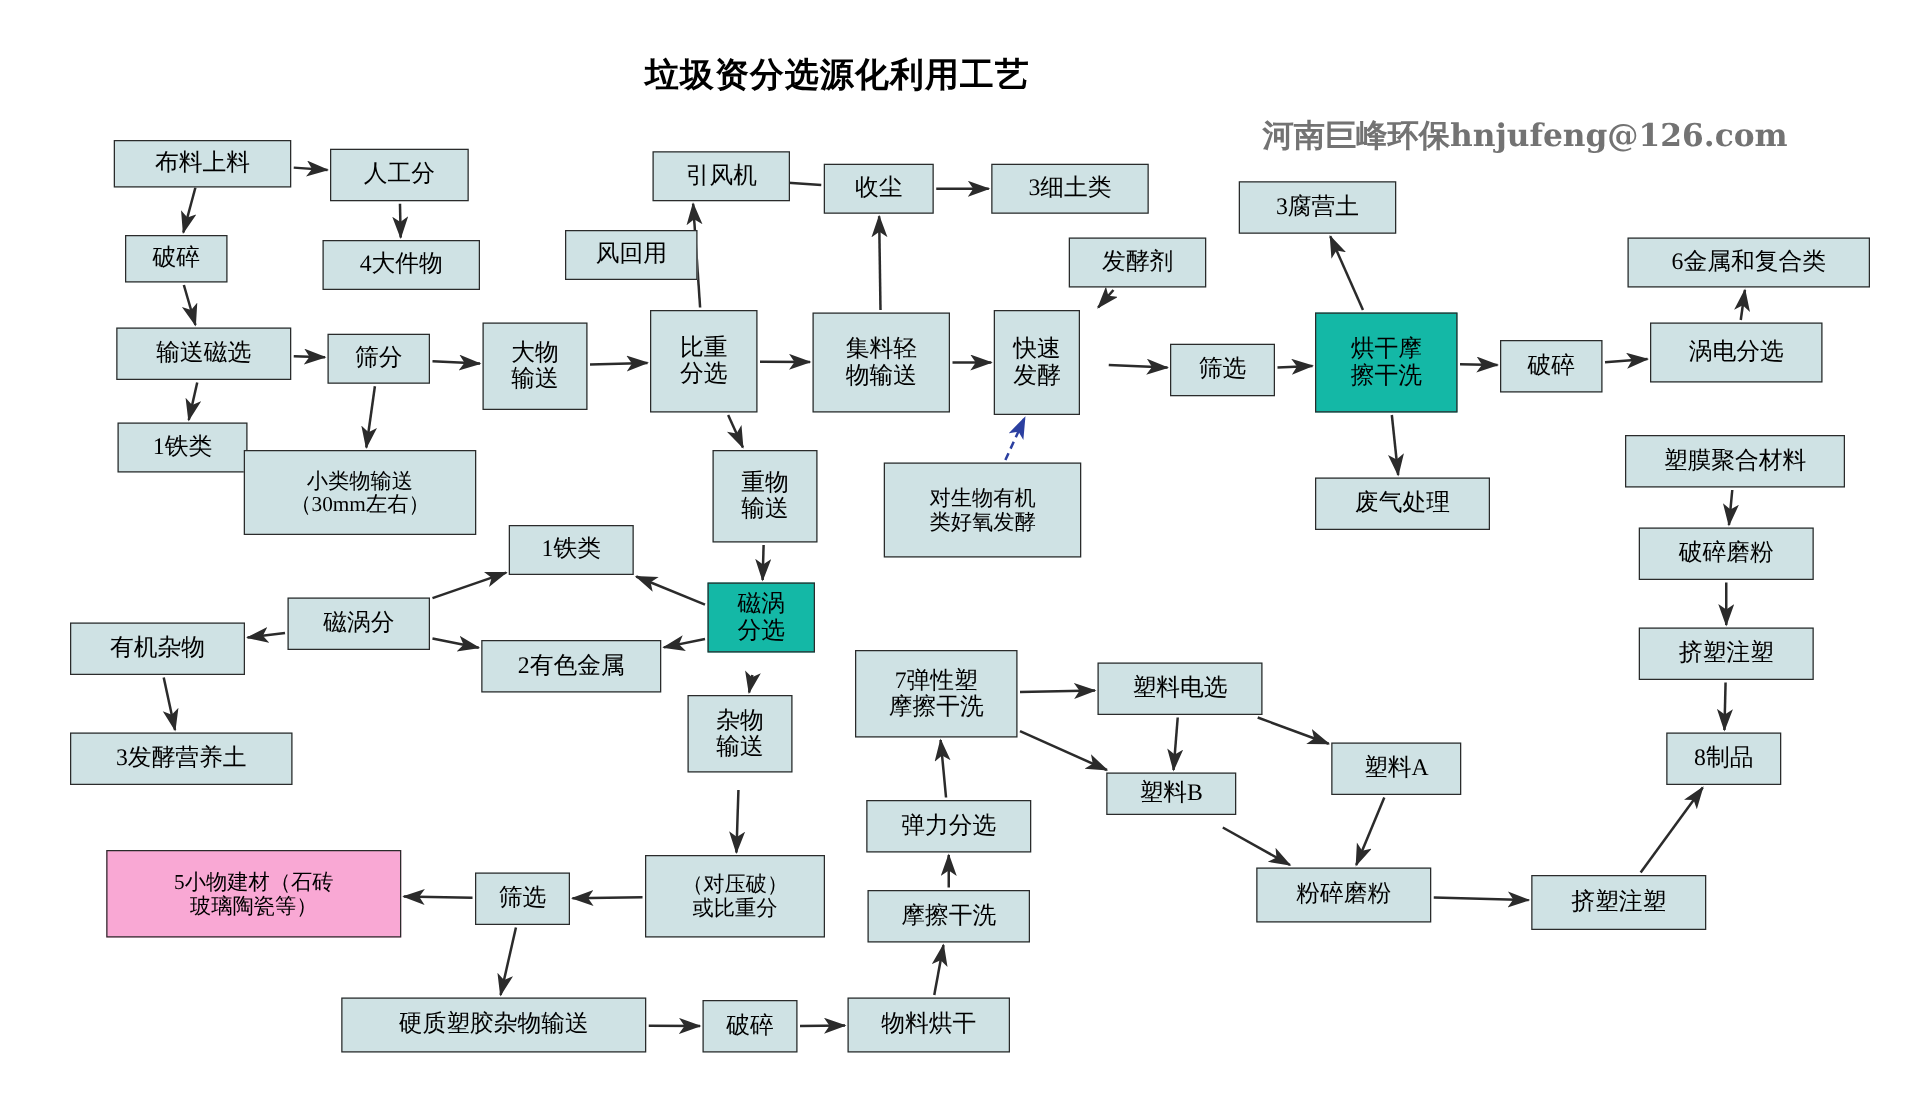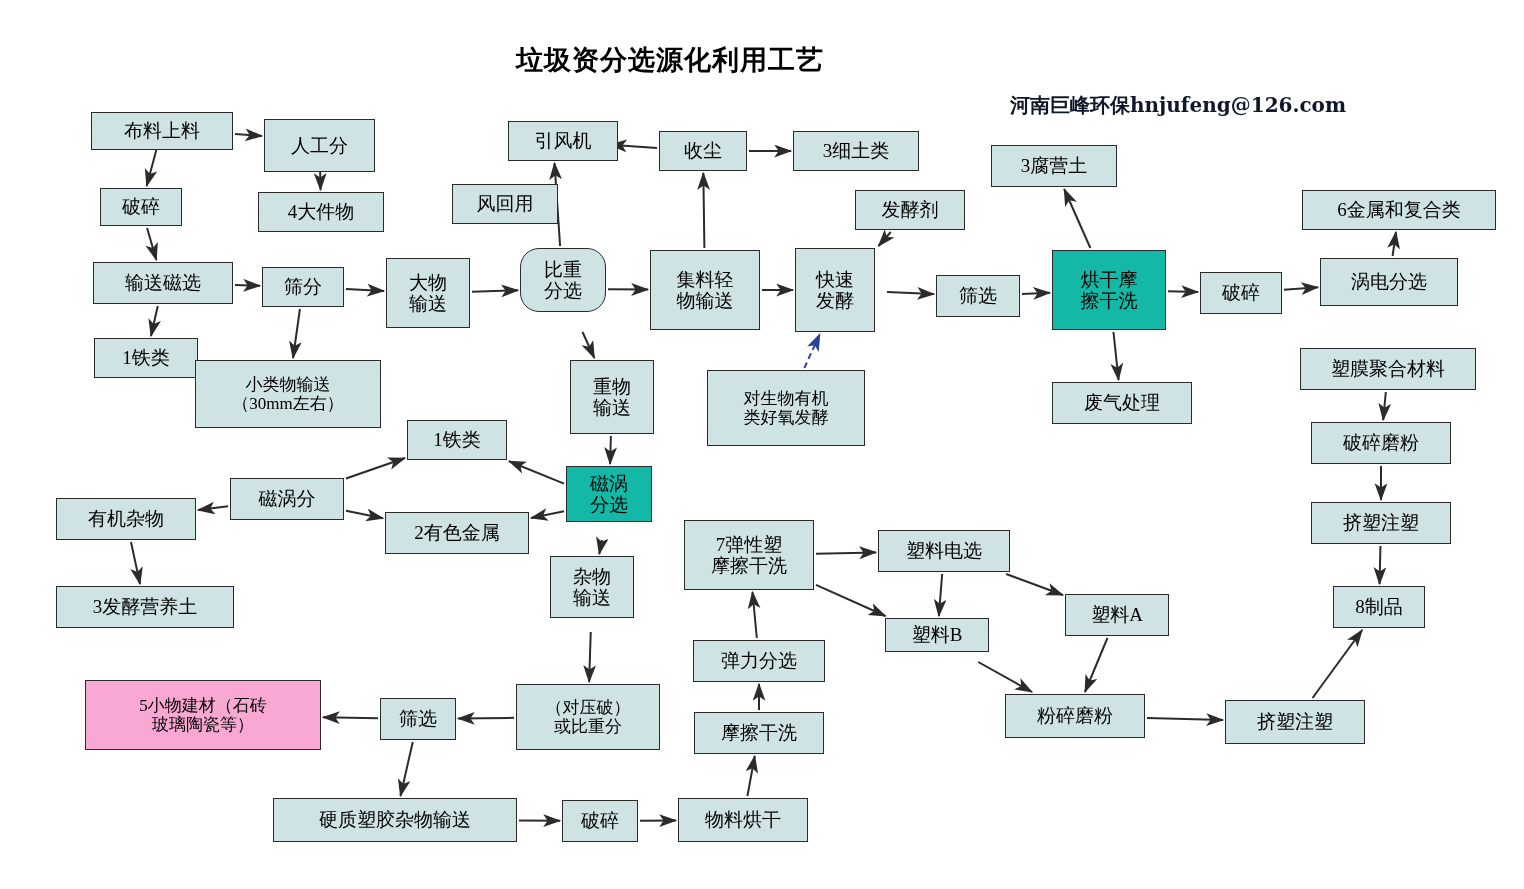--- a/index.html
+++ b/index.html
@@ -36,23 +36,23 @@
     font-size: 27px;
     font-weight: bold;
     color: #000;
     letter-spacing: 1px;
     font-family: "Liberation Serif", "DejaVu Serif", serif;
   }
   .watermark {
     position: absolute;
     left: 1010px;
     top: 92px;
-    font-size: 20px;
+    font-size: 25px;
     font-weight: bold;
-    color: #0f172a;
+    color: #737373;
     font-family: "DejaVu Serif", serif;
     white-space: nowrap;
   }
   .node {
     position: absolute;
     box-sizing: border-box;
     background: #cfe2e4;
     border: 1px solid #2b2b2b;
     color: #000;
     display: flex;
@@ -135,39 +135,39 @@
         <line x1="1147" y1="717.9636363636364" x2="1223" y2="720.0363636363636" stroke="#2b2b2b" stroke-width="2" marker-end="url(#arrow)"></line>
         <line x1="1312.5304347826086" y1="698" x2="1362.2" y2="630" stroke="#2b2b2b" stroke-width="2" marker-end="url(#arrow)"></line>
       </g>
   </svg>
 
   <div class="title">垃圾资分选源化利用工艺</div>
   <div class="watermark">河南巨峰环保hnjufeng@126.com</div>
 
   <div id="node-layer">
       <div class="node" style="left: 91px; top: 112px; width: 142px; height: 38px; background: rgb(207, 226, 228); border-color: rgb(43, 43, 43);">布料上料</div>
-      <div class="node" style="left: 264px; top: 119px; width: 111px; height: 53px; background: rgb(207, 226, 228); border-color: rgb(43, 43, 43);">人工分</div>
+      <div class="node" style="left: 264px; top: 119px; width: 111px; height: 42px; background: rgb(207, 226, 228); border-color: rgb(43, 43, 43);">人工分</div>
       <div class="node" style="left: 100px; top: 188px; width: 82px; height: 38px; background: rgb(207, 226, 228); border-color: rgb(43, 43, 43);">破碎</div>
       <div class="node" style="left: 258px; top: 192px; width: 126px; height: 40px; background: rgb(207, 226, 228); border-color: rgb(43, 43, 43);">4大件物</div>
-      <div class="node" style="left: 508px; top: 121px; width: 110px; height: 40px; background: rgb(207, 226, 228); border-color: rgb(43, 43, 43);">引风机</div>
+      <div class="node" style="left: 522px; top: 121px; width: 110px; height: 40px; background: rgb(207, 226, 228); border-color: rgb(43, 43, 43);">引风机</div>
       <div class="node" style="left: 659px; top: 131px; width: 88px; height: 40px; background: rgb(207, 226, 228); border-color: rgb(43, 43, 43);">收尘</div>
       <div class="node" style="left: 793px; top: 131px; width: 126px; height: 40px; background: rgb(207, 226, 228); border-color: rgb(43, 43, 43);">3细土类</div>
       <div class="node" style="left: 452px; top: 184px; width: 106px; height: 40px; background: rgb(207, 226, 228); border-color: rgb(43, 43, 43);">风回用</div>
       <div class="node" style="left: 855px; top: 190px; width: 110px; height: 40px; background: rgb(207, 226, 228); border-color: rgb(43, 43, 43);">发酵剂</div>
       <div class="node" style="left: 991px; top: 145px; width: 126px; height: 42px; background: rgb(207, 226, 228); border-color: rgb(43, 43, 43);">3腐营土</div>
       <div class="node" style="left: 1302px; top: 190px; width: 194px; height: 40px; background: rgb(207, 226, 228); border-color: rgb(43, 43, 43);">6金属和复合类</div>
       <div class="node" style="left: 93px; top: 262px; width: 140px; height: 42px; background: rgb(207, 226, 228); border-color: rgb(43, 43, 43);">输送磁选</div>
       <div class="node" style="left: 262px; top: 267px; width: 82px; height: 40px; background: rgb(207, 226, 228); border-color: rgb(43, 43, 43);">筛分</div>
       <div class="node" style="left: 386px; top: 258px; width: 84px; height: 70px; background: rgb(207, 226, 228); border-color: rgb(43, 43, 43);">大物
 输送</div>
-      <div class="node" style="left: 520px; top: 248px; width: 86px; height: 64px; background: rgb(207, 226, 228); border-color: rgb(43, 43, 43); border-radius: 19px;">比重
+      <div class="node" style="left: 520px; top: 248px; width: 86px; height: 82px; background: rgb(207, 226, 228); border-color: rgb(43, 43, 43);">比重
 分选</div>
       <div class="node" style="left: 650px; top: 250px; width: 110px; height: 80px; background: rgb(207, 226, 228); border-color: rgb(43, 43, 43);">集料轻
 物输送</div>
-      <div class="node" style="left: 795px; top: 248px; width: 80px; height: 84px; background: rgb(207, 226, 228); border-color: rgb(43, 43, 43);">快速
+      <div class="node" style="left: 795px; top: 248px; width: 69px; height: 84px; background: rgb(207, 226, 228); border-color: rgb(43, 43, 43);">快速
 发酵</div>
       <div class="node" style="left: 936px; top: 275px; width: 84px; height: 42px; background: rgb(207, 226, 228); border-color: rgb(43, 43, 43);">筛选</div>
       <div class="node" style="left: 1052px; top: 250px; width: 114px; height: 80px; background: #14b8a6; border-color: rgb(43, 43, 43);">烘干摩
 擦干洗</div>
       <div class="node" style="left: 1200px; top: 272px; width: 82px; height: 42px; background: rgb(207, 226, 228); border-color: rgb(43, 43, 43);">破碎</div>
       <div class="node" style="left: 1320px; top: 258px; width: 138px; height: 48px; background: rgb(207, 226, 228); border-color: rgb(43, 43, 43);">涡电分选</div>
       <div class="node" style="left: 94px; top: 338px; width: 104px; height: 40px; background: rgb(207, 226, 228); border-color: rgb(43, 43, 43);">1铁类</div>
       <div class="node sm" style="left: 195px; top: 360px; width: 186px; height: 68px; background: rgb(207, 226, 228); border-color: rgb(43, 43, 43);">小类物输送
 （30mm左右）</div>
       <div class="node" style="left: 570px; top: 360px; width: 84px; height: 74px; background: rgb(207, 226, 228); border-color: rgb(43, 43, 43);">重物

